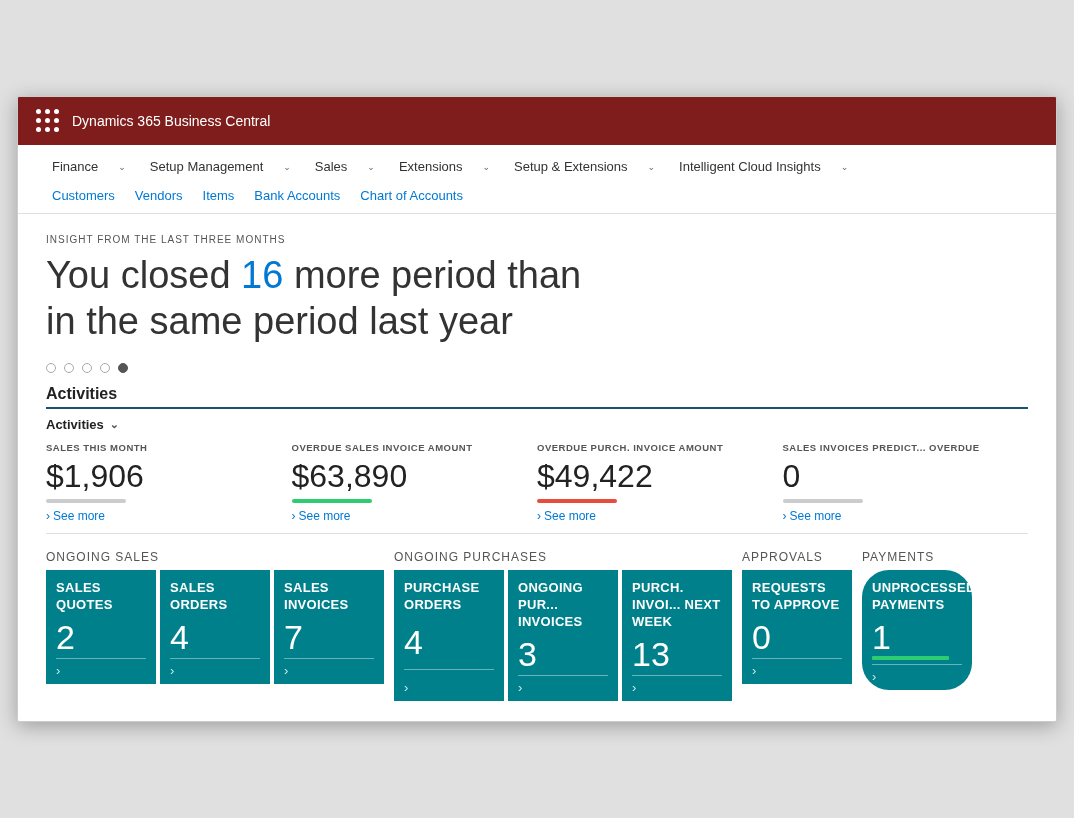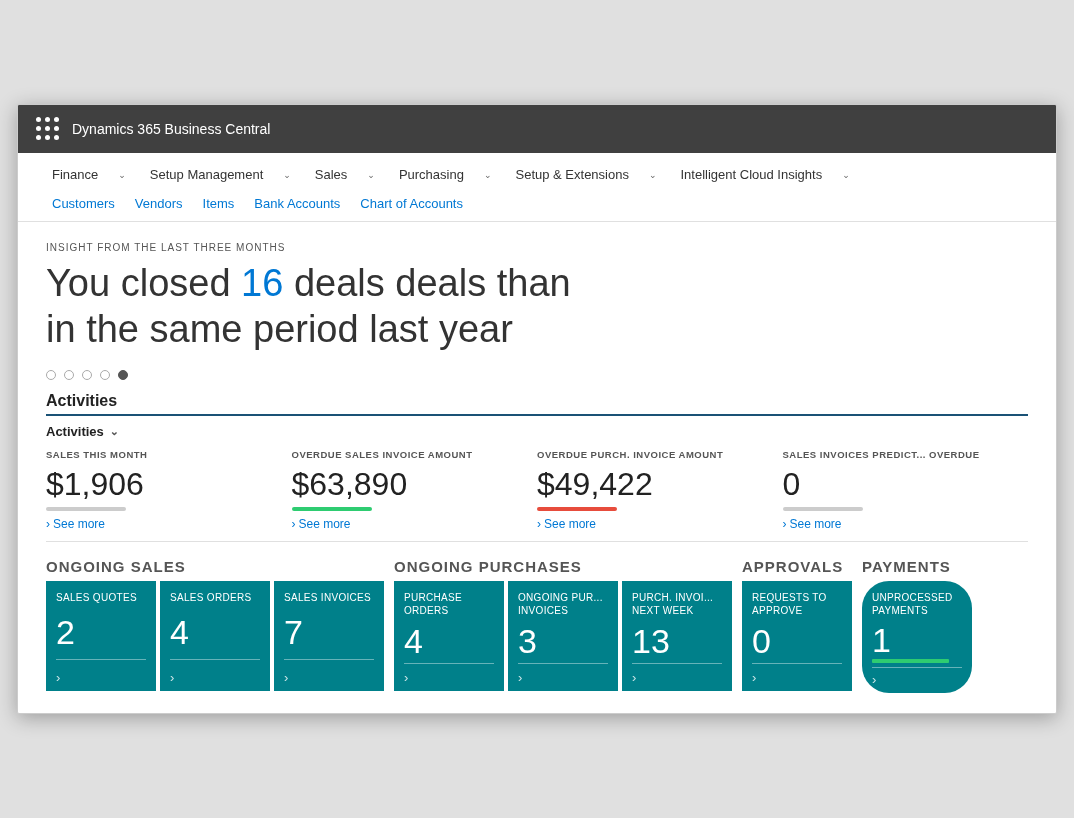--- a/index.html
+++ b/index.html
@@ -1,18 +1,18 @@
 <!DOCTYPE html>
 <html><head>
   <meta charset="utf-8">
   <style>
     * { box-sizing: border-box; margin: 0; padding: 0; }
     body { font-family: 'Segoe UI', Arial, sans-serif; background: #e0e0e0; display: flex; justify-content: center; align-items: center; min-height: 100vh; }
     .window { width: 1040px; background: #fff; border: 1px solid #ccc; box-shadow: 0 4px 20px rgba(0,0,0,0.3); border-radius: 2px; overflow: hidden; }
-    .topbar { background: #404040; color: #fff; padding: 12px 18px; display: flex; align-items: center; gap: 12px; }
+    .topbar { background: #7f1d1d; color: #fff; padding: 12px 18px; display: flex; align-items: center; gap: 12px; }
     .topbar-grid { display: grid; grid-template-columns: repeat(3,6px); grid-template-rows: repeat(3,6px); gap: 3px; cursor: pointer; }
     .topbar-grid-dot { width: 5px; height: 5px; background: #fff; border-radius: 50%; }
     .topbar-title { font-size: 14px; font-weight: 400; color: #fff; }
     .navbar { background: #fff; border-bottom: 1px solid #e0e0e0; padding: 0 24px; }
     .nav-top { display: flex; gap: 4px; padding: 8px 0 0 0; align-items: center; }
     .nav-item { font-size: 13px; color: #333; padding: 6px 10px; cursor: pointer; display: flex; align-items: center; gap: 20px; border-radius: 2px; }
     .nav-chevron { font-size: 9px; color: #666; }
     .nav-sub { display: flex; gap: 0; padding: 4px 0 0 0; }
     .nav-sub-item { font-size: 13px; color: #0078d4; padding: 4px 10px 8px 10px; cursor: pointer; text-decoration: none; border-bottom: 2px solid transparent; }
     .main-content { padding: 20px 28px; }
@@ -30,27 +30,27 @@
     .metric-cell { padding: 0 20px 0 0; }
     .metric-label { font-size: 9.5px; font-weight: 700; letter-spacing: 0.5px; color: #555; text-transform: uppercase; margin-bottom: 4px; line-height: 1.3; }
     .metric-value { font-size: 32px; font-weight: 300; color: #222; margin-bottom: 4px; }
     .metric-bar { height: 4px; width: 80px; border-radius: 2px; margin-bottom: 6px; }
     .metric-bar.green { background: #2ecc71; }
     .metric-bar.red { background: #e74c3c; }
     .metric-bar.gray { background: #ccc; }
     .see-more { font-size: 12px; color: #0078d4; cursor: pointer; display: flex; align-items: center; gap: 3px; }
     .tiles-section { margin-top: 16px; }
     .tile { background: #00808a; color: #fff; width: 110px; min-height: 110px; padding: 10px 10px 6px 10px; display: flex; flex-direction: column; justify-content: space-between; cursor: pointer; position: relative; }
-    .tile-title { font-size: 10px; font-weight: 400; letter-spacing: 0.3px; text-transform: uppercase; line-height: 1.3; }
+    .tile-title { font-size: 13px; font-weight: 700; letter-spacing: 0.3px; text-transform: uppercase; line-height: 1.3; }
     .tile-value { font-size: 34px; font-weight: 300; line-height: 1; margin-top: 6px; }
     .tile-divider { border: none; border-top: 1px solid rgba(255,255,255,0.4); margin: 4px 0; }
     .tile-arrow { font-size: 13px; color: rgba(255,255,255,0.8); }
     .tiles-outer { display: flex; gap: 10px; align-items: flex-start; }
     .group-block { display: flex; flex-direction: column; }
-    .group-label-row { font-size: 15px; font-weight: 700; letter-spacing: 1px; color: #555; text-transform: uppercase; margin-bottom: 6px; }
+    .group-label-row { font-size: 12px; font-weight: 400; letter-spacing: 1px; color: #555; text-transform: uppercase; margin-bottom: 6px; }
     .group-tiles { display: flex; gap: 4px; }
   </style>
 </head>
 <body>
 
 <div class="window">
 
   <div class="topbar">
     <div class="topbar-grid">
       <div class="topbar-grid-dot"></div>
@@ -74,21 +74,21 @@
       </div>
       <div class="nav-item">
         <span>Setup Management</span>
         <span class="nav-chevron">⌄</span>
       </div>
       <div class="nav-item">
         <span>Sales</span>
         <span class="nav-chevron">⌄</span>
       </div>
       <div class="nav-item">
-        <span>Purchasing</span>
+        <span>Extensions</span>
         <span class="nav-chevron">⌄</span>
       </div>
       <div class="nav-item">
         <span>Setup &amp; Extensions</span>
         <span class="nav-chevron">⌄</span>
       </div>
       <div class="nav-item">
         <span>Intelligent Cloud Insights</span>
         <span class="nav-chevron">⌄</span>
       </div>
@@ -100,21 +100,21 @@
       <a class="nav-sub-item">Bank Accounts</a>
       <a class="nav-sub-item">Chart of Accounts</a>
     </div>
   </div>
 
   <div class="main-content">
 
     <div>
       <div class="insight-label">INSIGHT FROM THE LAST THREE MONTHS</div>
       <div class="insight-heading">
-        <span>You closed </span><span class="highlight">16</span><span> deals deals than</span>
+        <span>You closed </span><span class="highlight">16</span><span> more period than</span>
         <br>
         <span>in the same period last year</span>
       </div>
     </div>
 
     <div class="carousel-dots">
       <div class="dot"></div>
       <div class="dot"></div>
       <div class="dot"></div>
       <div class="dot"></div>

